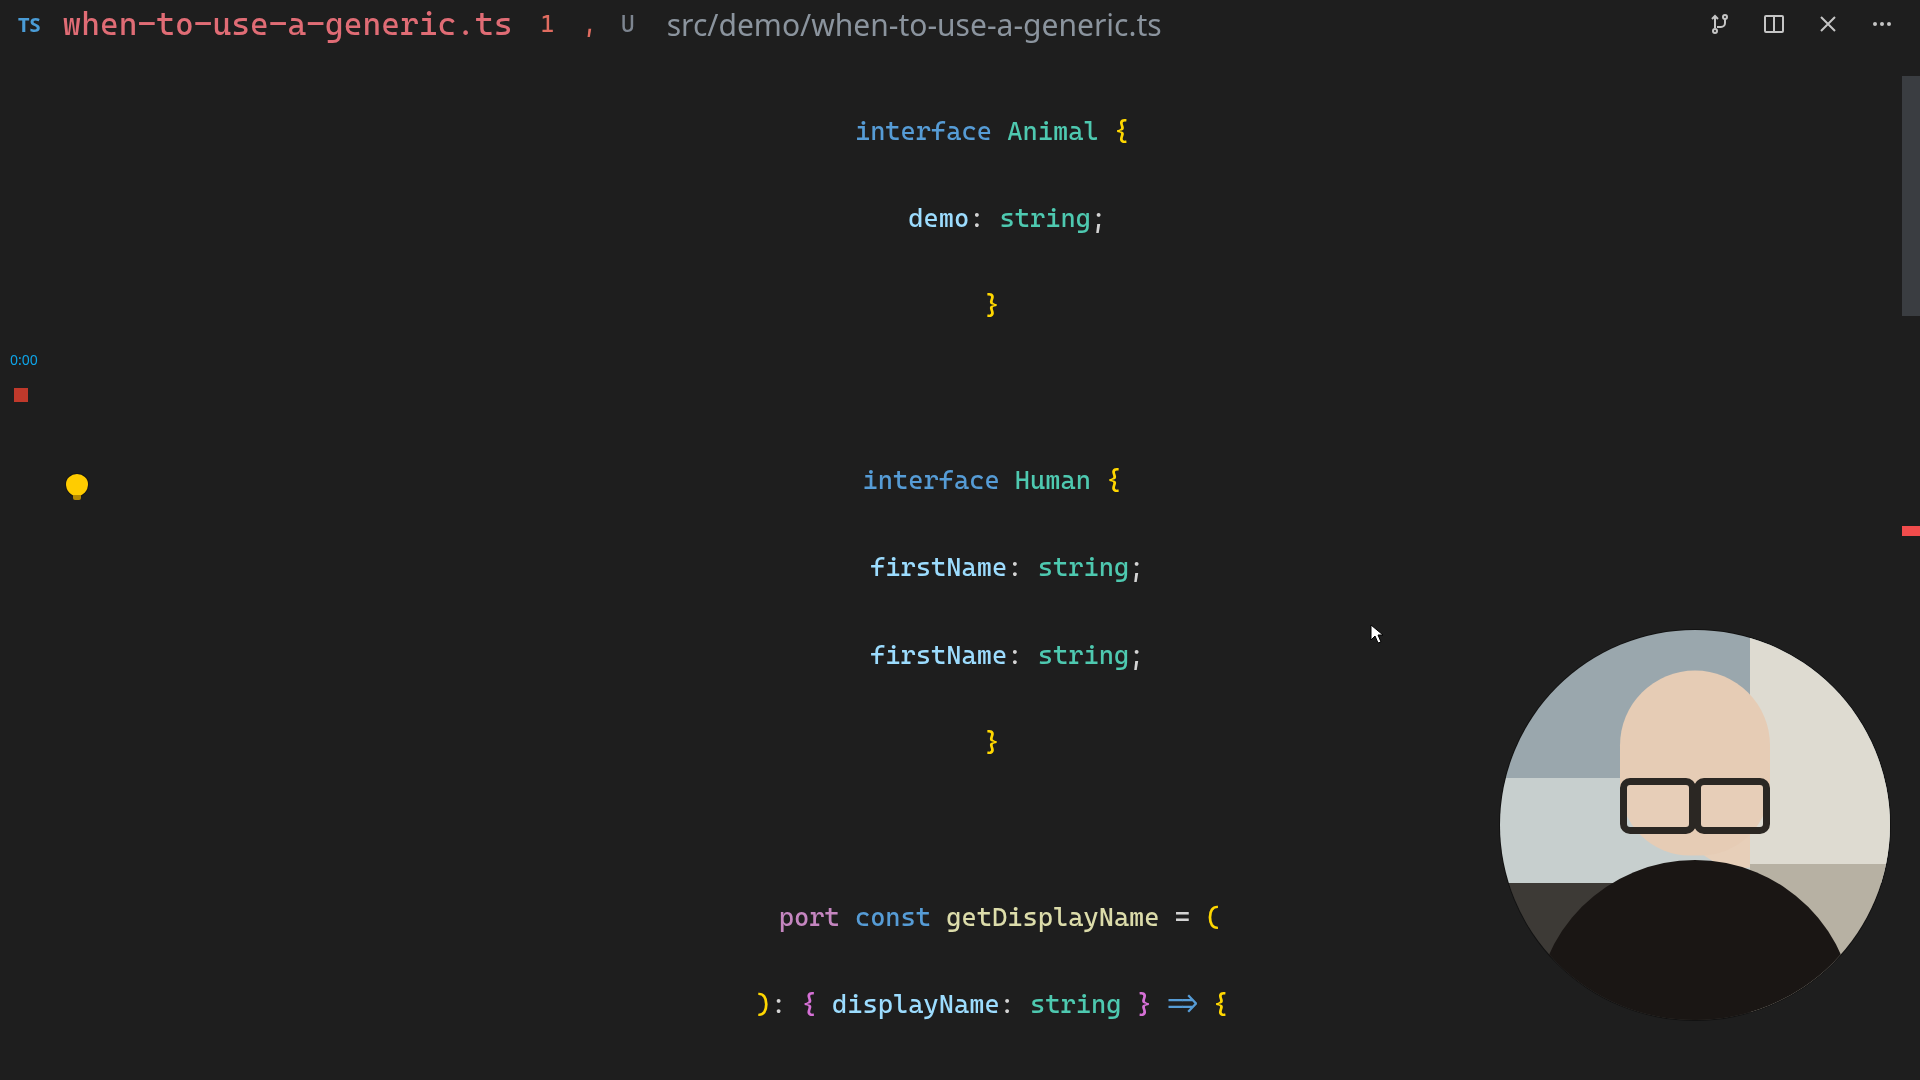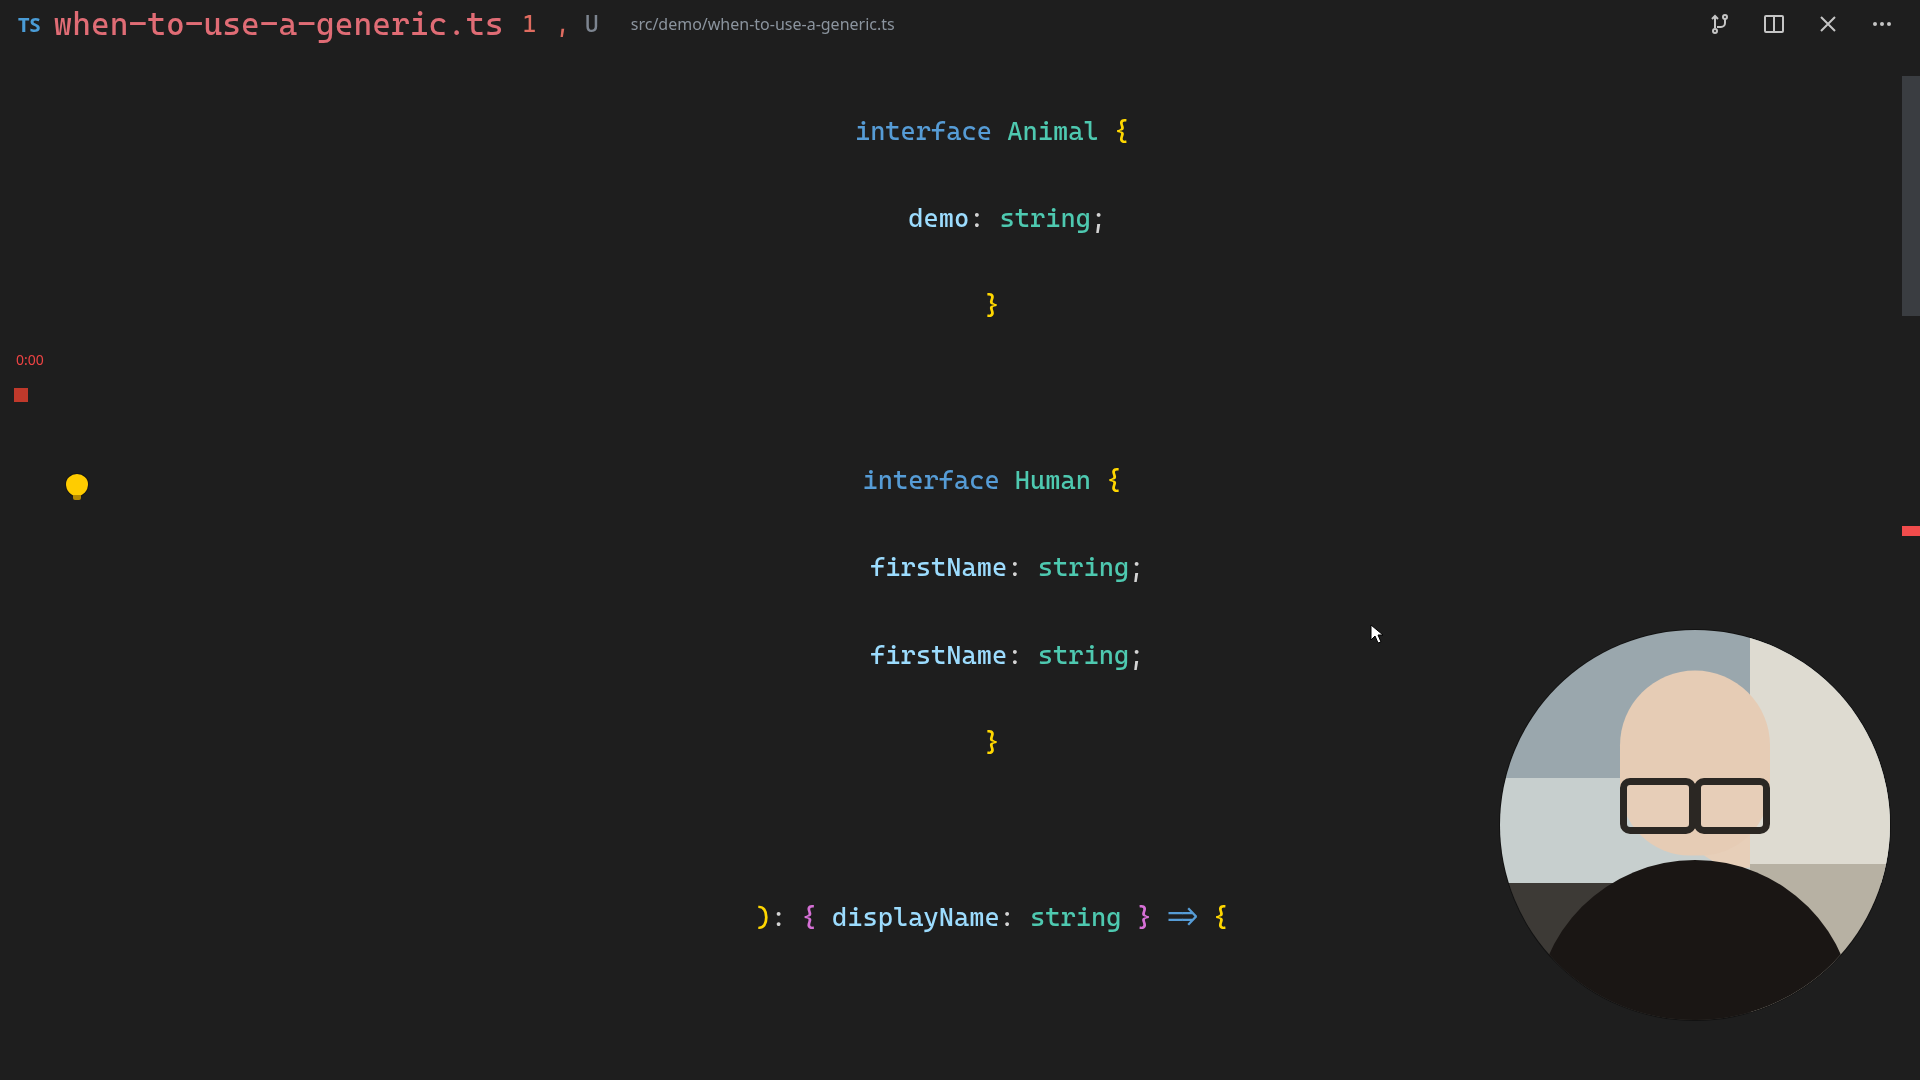--- a/index.html
+++ b/index.html
@@ -16,37 +16,37 @@
   .top-bar {
     display: flex;
     align-items: center;
     height: 48px;
     padding: 0 8px 0 0;
     background: #1e1e1e;
   }
   .tab {
     display: flex;
     align-items: center;
-    gap: 13px;
+    gap: 22px;
     padding: 16px 18px;
     height: 100%;
     background: #1e1e1e;
   }
   .tab .ts-badge {
     color: #4a9cd6;
     font-weight: 700;
     font-size: 20px;
     font-family: ui-sans-serif, system-ui, Arial;
   }
   .tab .filename { color: #e06c75; font-size: 32px; }
   .tab .problems { color: #e06c60; font-size: 24px; margin-left: 6px; }
   .tab .status { color: #7d8590; font-size: 24px; margin-left: 2px; }
   .breadcrumb {
     color: #8b949e;
-    font-size: 16px;
+    font-size: 30px;
     padding-left: 14px;
     font-family: ui-sans-serif, system-ui, Arial;
   }
   .top-actions {
     margin-left: auto;
     display: flex;
     align-items: center;
     gap: 26px;
     padding-right: 16px;
   }
@@ -126,22 +126,22 @@
     background:rgba(255,255,255,.05);
   }
   .camera-bubble .glasses::before{ left:0; }
   .camera-bubble .glasses::after{ right:0; }
   .camera-bubble .shirt{
     position:absolute; left:50%; bottom:-10px; transform:translateX(-50%);
     width:320px; height:170px; border-radius:160px 160px 0 0;
     background:#1a1614;
   }
   .timestamp-chip{
-    position:absolute; left:16px; top:350px;
-    font-size:14px; color:#ef4444;
+    position:absolute; left:10px; top:350px;
+    font-size:14px; color:#0ea5e9;
     font-family: ui-sans-serif, system-ui, Arial;
   }
   .red-dot{
     position:absolute; left:14px; top:388px;
     width:14px; height:14px; background:#c0392b;
   }
   .cursor-arrow{
     position:absolute; left:1370px; top:620px;
     width:14px; height:20px;
   }
@@ -204,20 +204,21 @@
 <div class="editor">
 <span class="line"><span class="k-keyword">interface</span> <span class="k-type">Animal</span><span class="k-delim"> {</span></span>
 <span class="line">  <span class="k-prop">demo</span><span class="k-punct">: </span><span class="k-type">string</span><span class="k-punct">;</span></span>
 <span class="line"><span class="k-delim">}</span></span>
 <span class="line"></span>
 <span class="line"><span class="k-keyword">interface</span> <span class="k-type">Human</span><span class="k-delim"> {</span></span>
 <span class="line">  <span class="k-prop">firstName</span><span class="k-punct">: </span><span class="k-type">string</span><span class="k-punct">;</span></span>
 <span class="line">  <span class="k-prop">firstName</span><span class="k-punct">: </span><span class="k-type">string</span><span class="k-punct">;</span></span>
 <span class="line"><span class="k-delim">}</span></span>
 <span class="line"></span>
+<span class="line"><span style="opacity:.0">e</span><span class="k-control">port</span> <span class="k-keyword">const</span> <span class="k-func">getDisplayName</span><span class="k-punct"> = </span><span class="k-delim">(</span></span>
 <span class="line"><span class="k-delim">)</span><span class="k-punct">: </span><span class="k-delim2">{</span> <span class="k-prop">displayName</span><span class="k-punct">: </span><span class="k-type">string</span> <span class="k-delim2">}</span><span class="k-keyword"> =&gt; </span><span class="k-delim">{</span></span>
 
 
 
 
 
 
 
 
 

